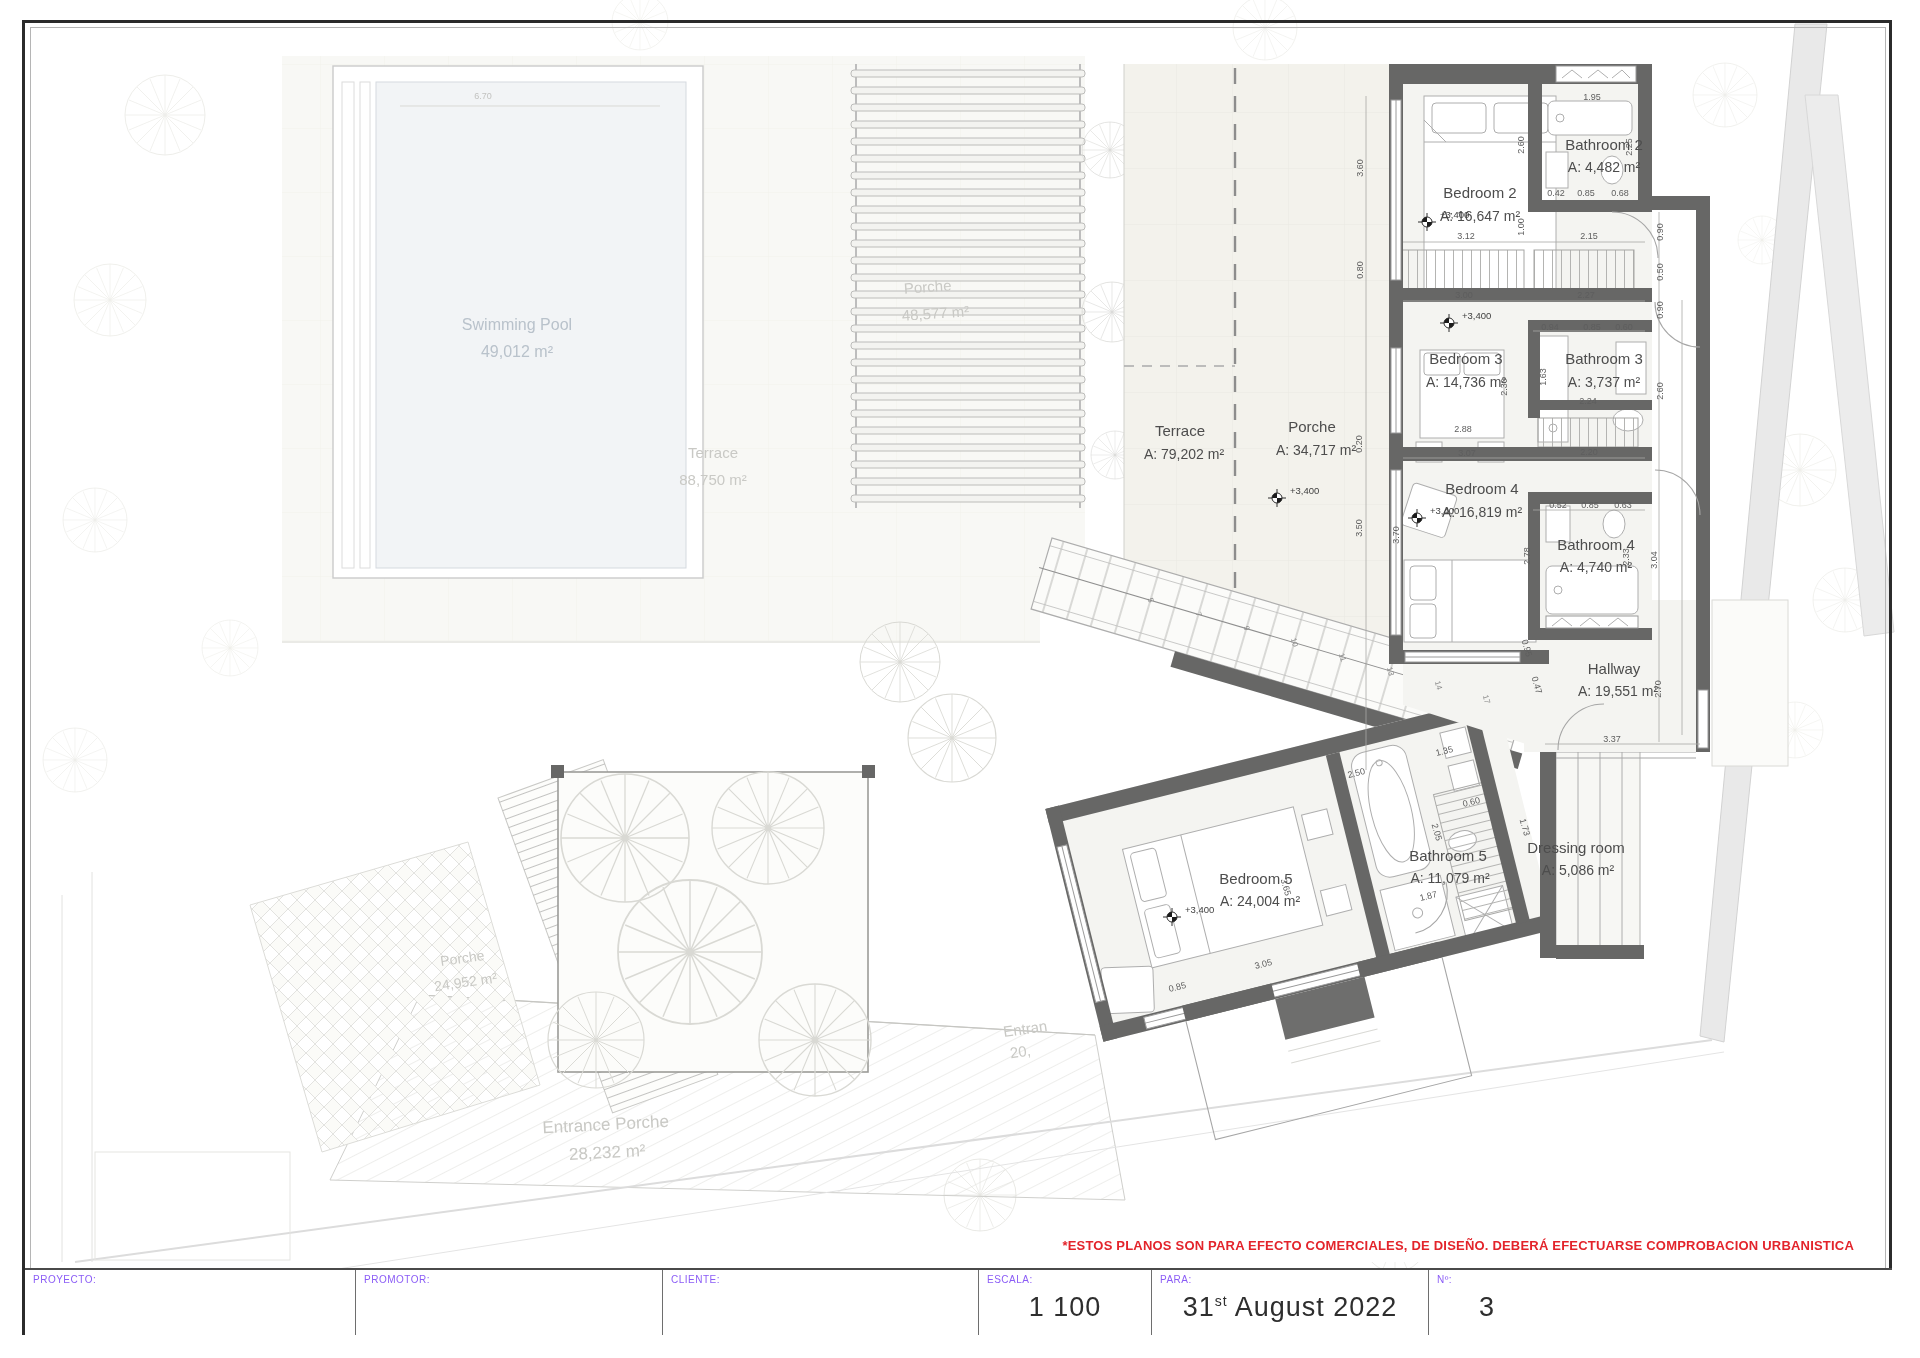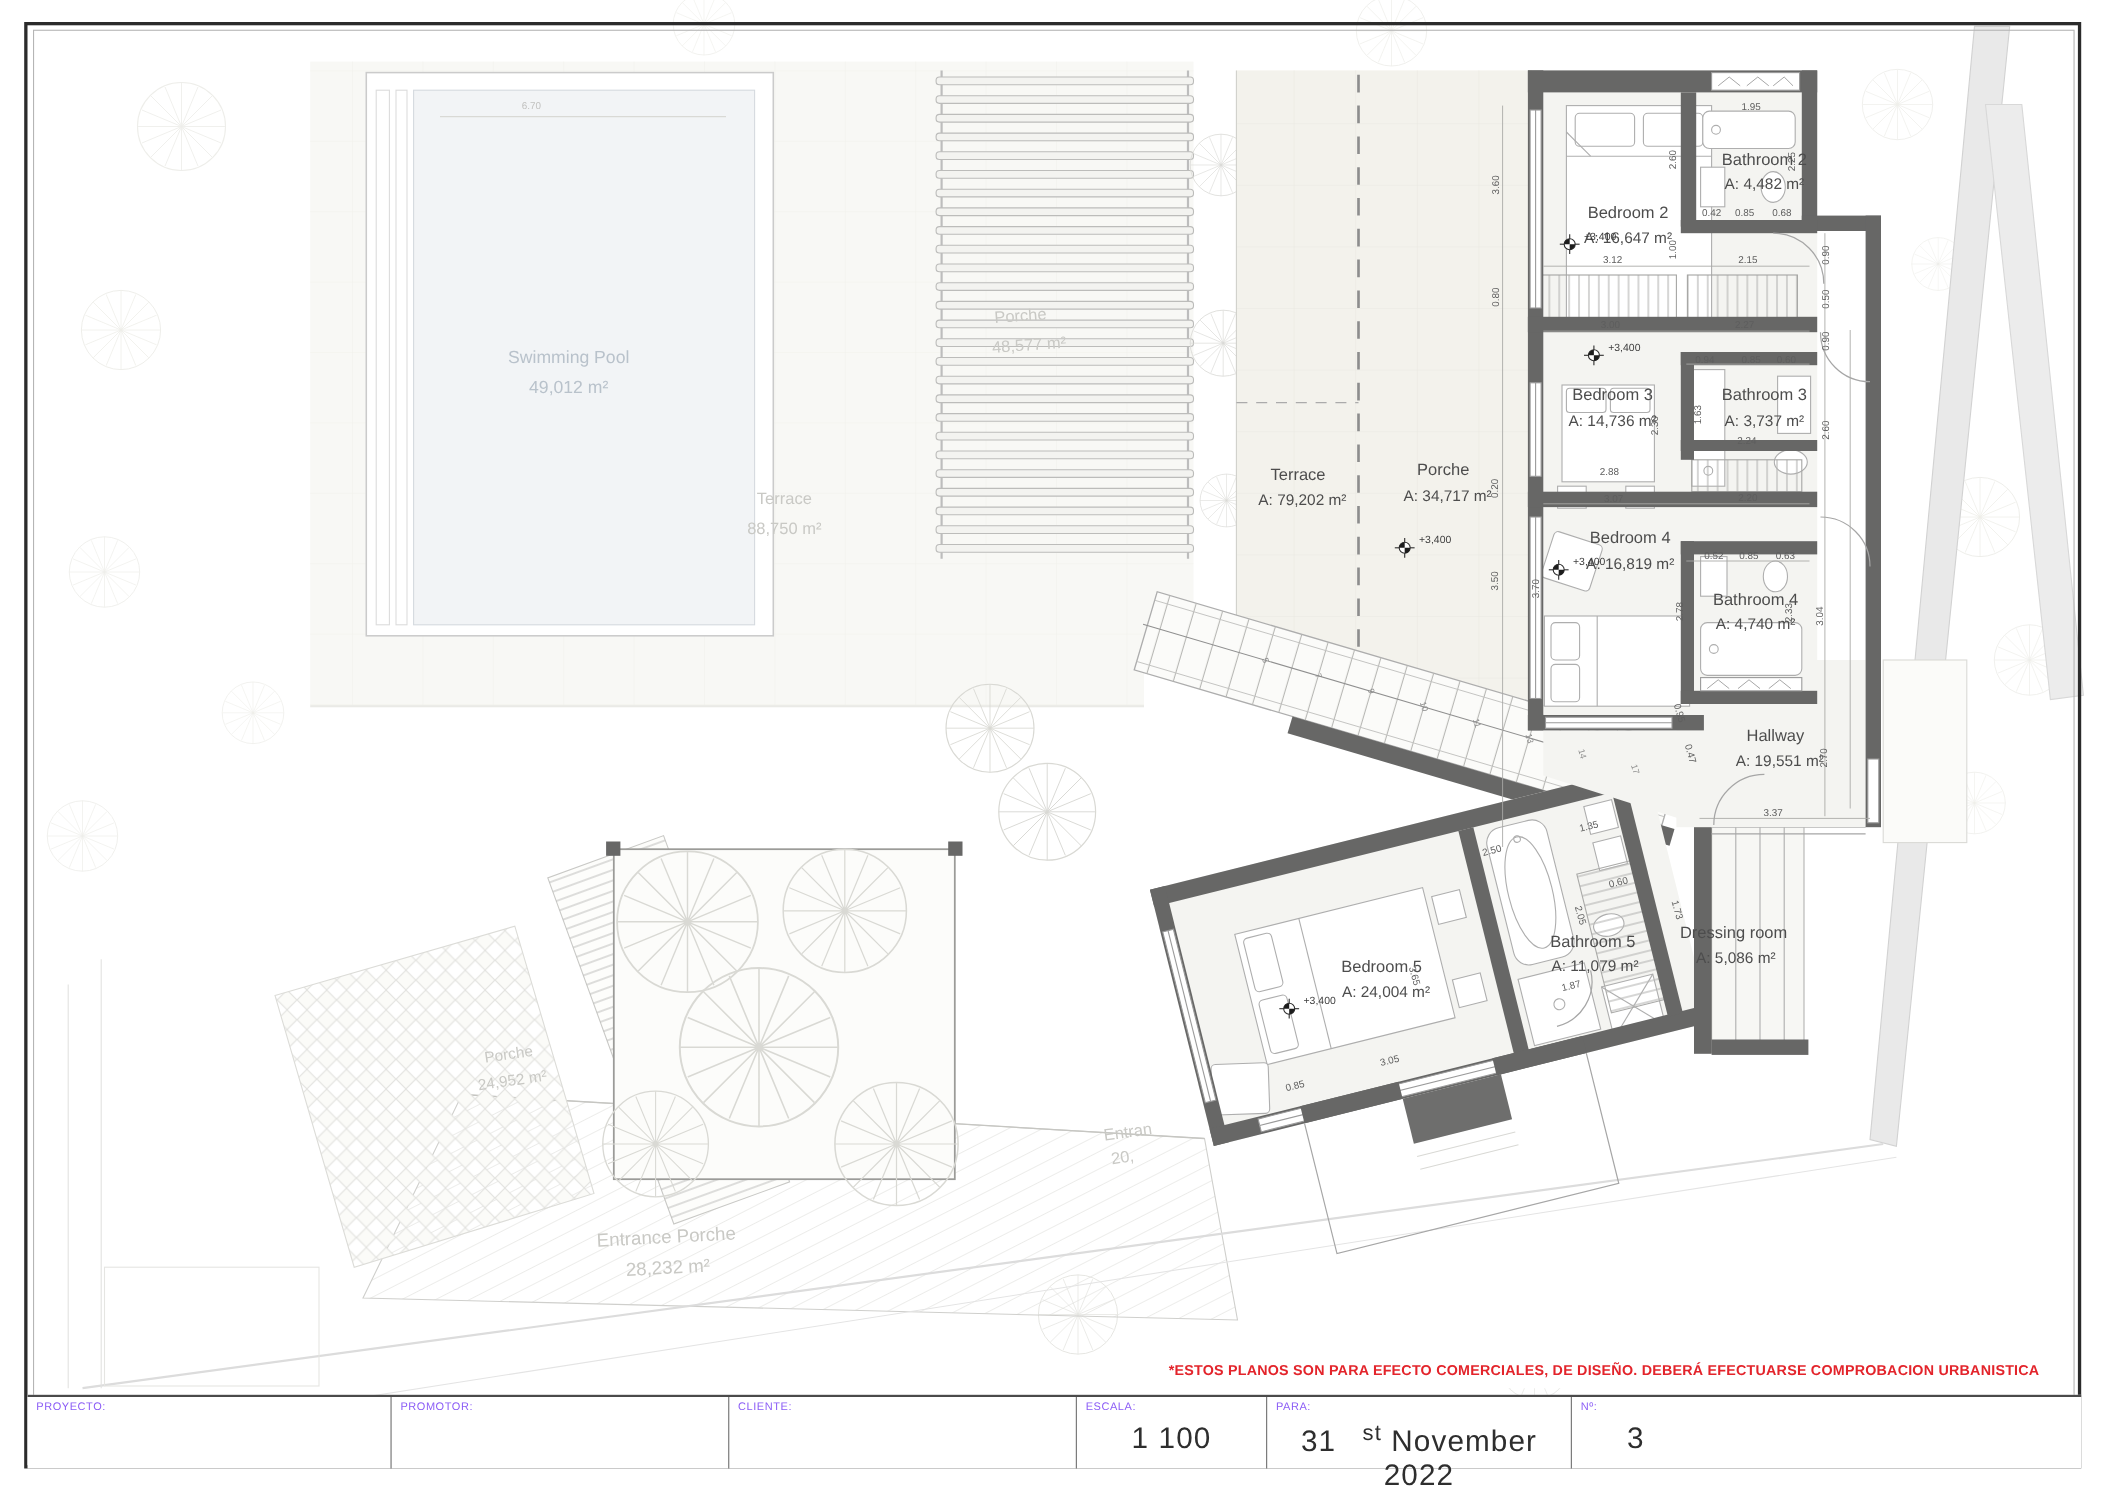--- a/index.html
+++ b/index.html
@@ -27,21 +27,21 @@
   .lt{stroke:#d9d9d5;fill:none;stroke-width:1;}
   .win{fill:#ffffff;stroke:#9a9a9a;stroke-width:1;}
   
   .tblock{position:absolute;left:25px;top:1268px;width:1867px;height:67px;display:flex;
           border-top:2px solid #4a4a4a;box-sizing:border-box;background:#ffffff;}
   .tb-cell{position:relative;border-left:1.5px solid #6e6e6e;box-sizing:border-box;height:100%;}
   .tb-cell:first-child{border-left:none;}
   .tb-label{position:absolute;left:8px;top:4px;font-size:10px;color:#8b5cf6;letter-spacing:0.5px;}
   .tb-value{position:absolute;left:0;right:0;top:22px;text-align:center;font-size:27px;
             color:#2e2e2e;letter-spacing:1px;}
-  .tb-value sup{font-size:20px;margin-left:24px;}
+  .tb-value sup{font-size:14px;}
   .disclaimer{position:absolute;right:66px;top:1238px;font-size:13px;font-weight:bold;
             color:#e3242b;letter-spacing:0.2px;}
 </style>
 </head>
 <body>
 
 <div class="page">
 
 <svg class="plan" viewBox="0 0 1920 1358">
   <defs>
@@ -550,21 +550,21 @@
   </div>
   <div class="tb-cell" style="width:316px">
     <span class="tb-label">CLIENTE:</span>
   </div>
   <div class="tb-cell" style="width:173px">
     <span class="tb-label">ESCALA:</span>
     <div class="tb-value">1 100</div>
   </div>
   <div class="tb-cell" style="width:277px">
     <span class="tb-label">PARA:</span>
-    <div class="tb-value"><span>31</span><sup>st</sup> <span>November  2022</span></div>
+    <div class="tb-value"><span>31</span><sup>st</sup> <span>August  2022</span></div>
   </div>
   <div class="tb-cell" style="width:117px">
     <span class="tb-label">Nº:</span>
     <div class="tb-value">3</div>
   </div>
 </div>
 
 </div>
 
 </body></html>

